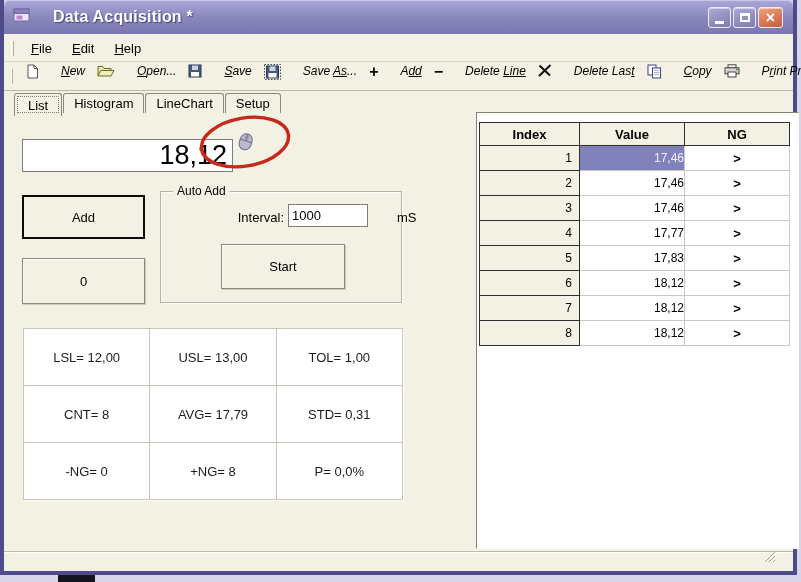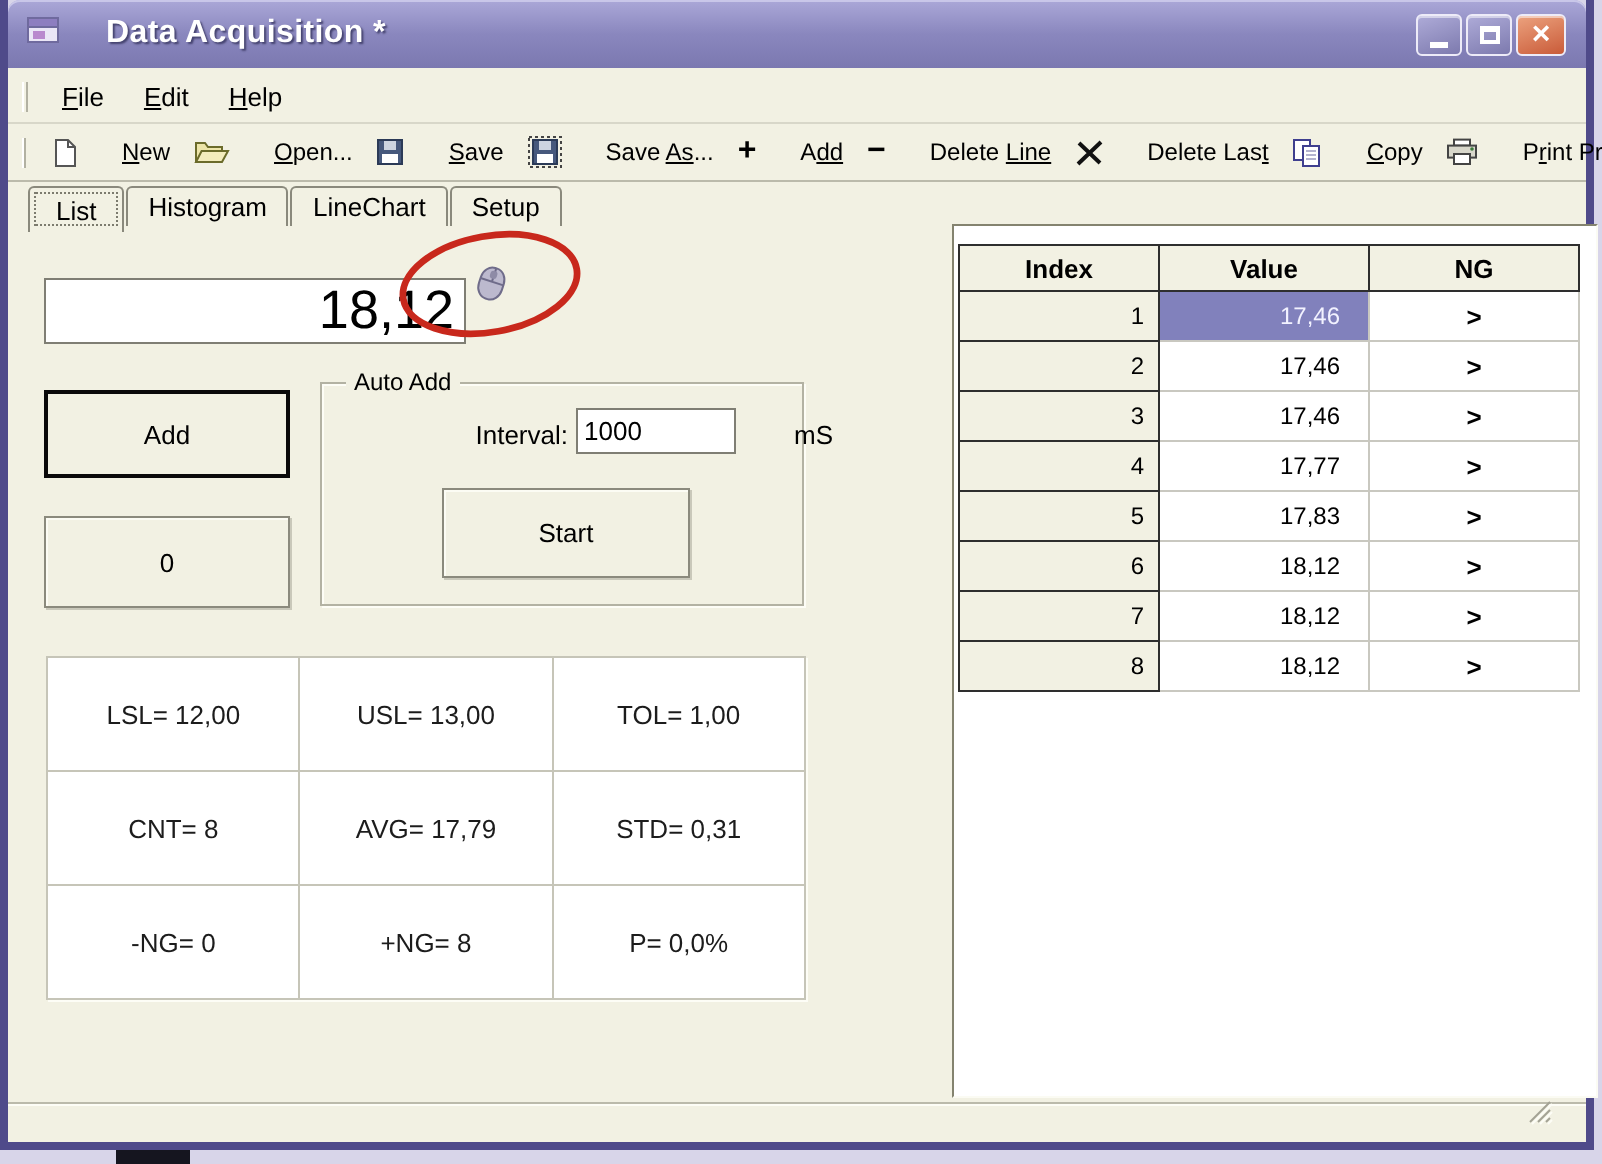--- a/index.html
+++ b/index.html
@@ -50,21 +50,21 @@
     display:flex; align-items:center; padding-left:7px;
     border-bottom:1px solid #D8D7C9;
   }
   .gripper { width:3px; height:15px; border-left:1px solid #fff; border-right:1px solid #b2b1a2; margin-right:7px; }
   .menu-item { padding:3px 10px; font-size:13px; }
   .toolbar {
     position:absolute; left:0; top:62px; width:789px; height:29px;
     display:flex; align-items:center; padding-left:7px;
     border-bottom:1px solid #BBBAAB;
   }
-  .tbtn { display:flex; align-items:center; gap:22px; padding:0 6px; height:24px; font-size:12px; white-space:nowrap; }
+  .tbtn { display:flex; align-items:flex-start; gap:22px; padding:0 6px; height:24px; font-size:12px; white-space:nowrap;font-style:italic; }
   .tbtn .ico { display:flex; align-items:center; justify-content:center; }
   .glyph-plus, .glyph-minus { font-size:16px; font-weight:900; line-height:1; }
 
   
   .tabs { position:absolute; left:10px; top:93px; height:23px; display:flex; }
   .tab {
     height:20px; padding:2px 10px 0 10px; font-size:13px;
     border:1px solid #8A897C; border-bottom:none; border-radius:3px 3px 0 0;
     background:#F2F1E3; margin-right:1px;
   }
@@ -127,21 +127,21 @@
     font-size:13px; font-weight:bold; height:23px; text-align:center;
   }
   .dtable th.c2, .dtable td.c2 { width:105px; }
   .dtable th.c3, .dtable td.c3 { width:105px; }
   .dtable td.idx {
     background:#F2F1E3; border:1px solid #2E2E2E; text-align:right;
     padding-right:7px; font-size:12px;
   }
   .dtable td.val {
     background:#fff; border:1px solid #C9C8C0; text-align:right;
-    padding-right:14px; font-size:12px;
+    padding-right:0; font-size:12px;
   }
   .dtable td.ng {
     background:#fff; border:1px solid #C9C8C0; text-align:center;
     font-size:13px; font-weight:bold;
   }
   .dtable td.val.sel { background:#8181BC; color:#F2F2FF; }
 
   
   .statusbar {
     position:absolute; left:0; top:551px; width:789px; height:20px;

